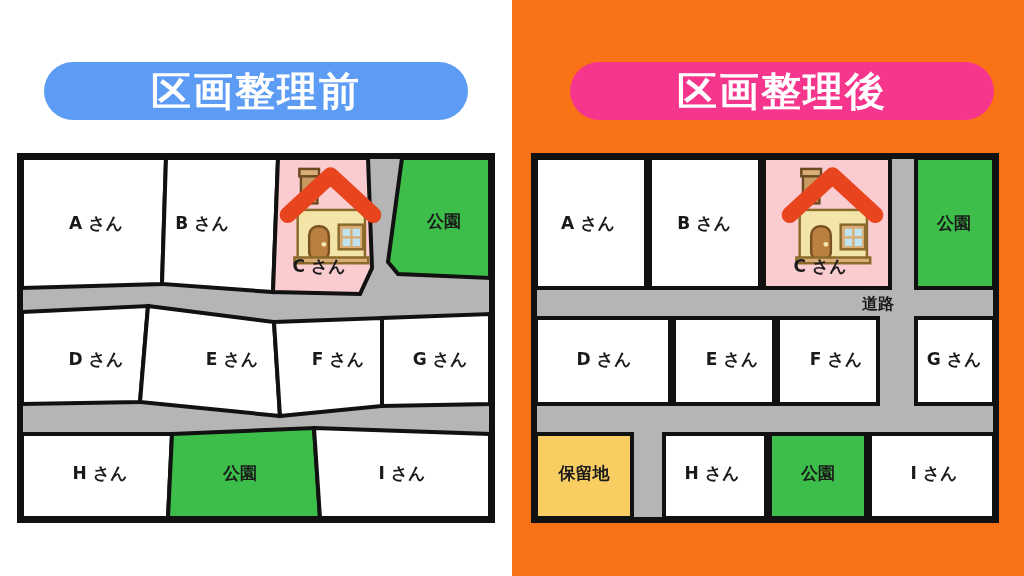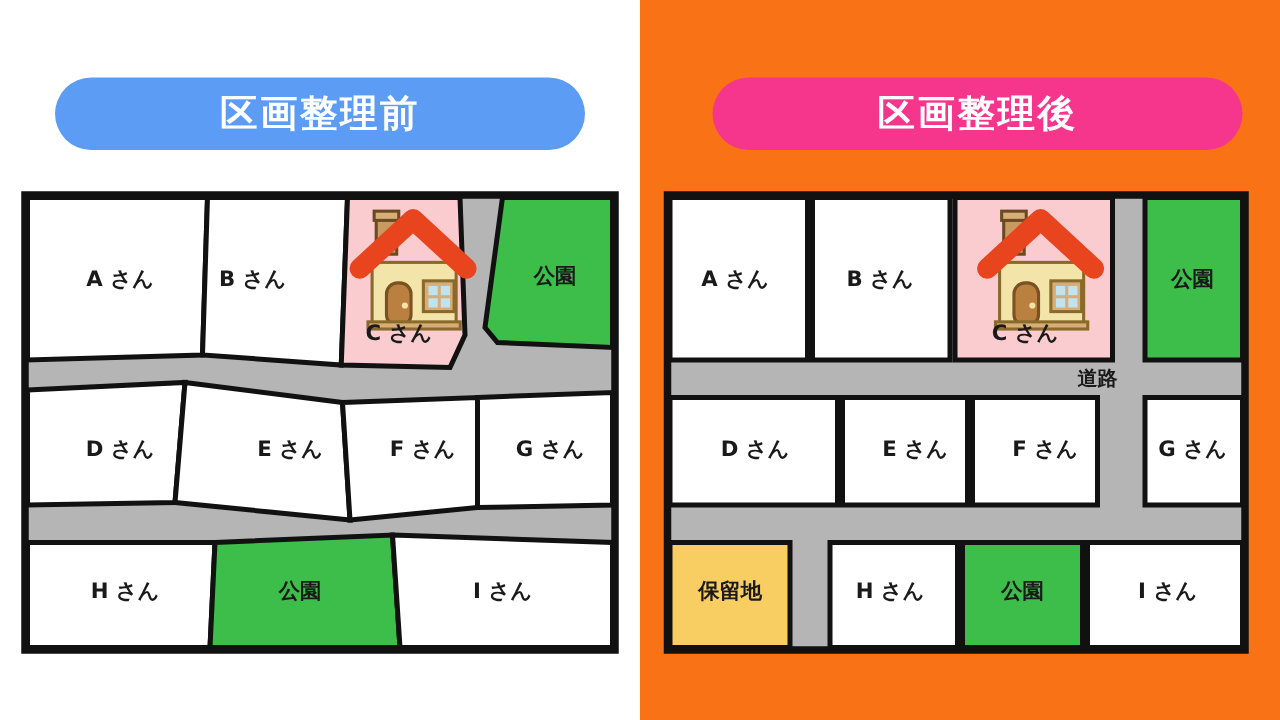--- a/index.html
+++ b/index.html
@@ -35,21 +35,21 @@
   }
   .pill {
     position: absolute;
     top: 62px;
     height: 58px;
     border-radius: 29px;
     display: flex;
     align-items: center;
     justify-content: center;
     color: #ffffff;
-    font-size: 30px;
+    font-size: 40px;
     font-weight: bold;
     letter-spacing: 2px;
   }
   .pill-before {
     left: 44px;
     width: 424px;
     background: #5d9cf5;
   }
   .pill-after {
     left: 58px;

